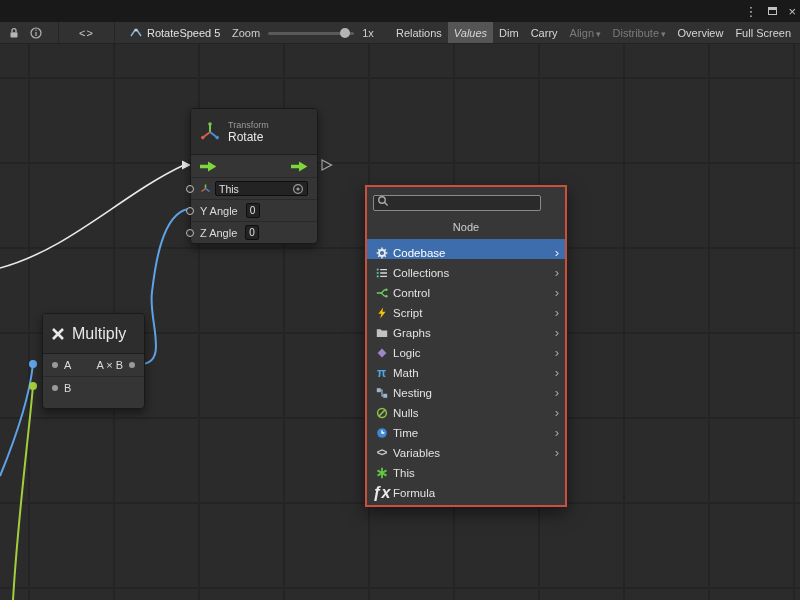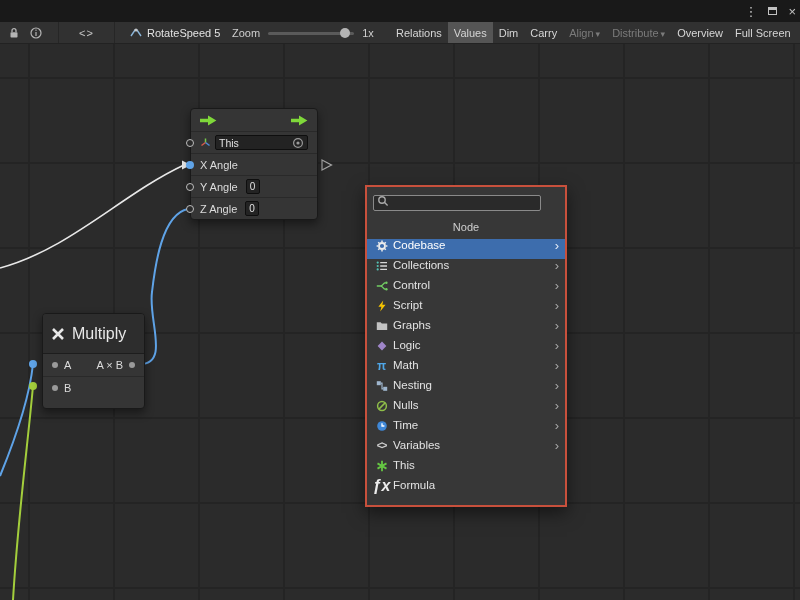--- a/index.html
+++ b/index.html
@@ -22,21 +22,21 @@
   .tb-left{position:absolute;left:0;top:0;height:22px;display:flex;align-items:center;padding-left:7px;}
   .tb-sep{width:1px;height:22px;background:#262626;margin:0 7px;}
   .tb-icon{display:inline-flex;width:14px;height:14px;align-items:center;justify-content:center;margin-right:8px;}
   .code-toggle{color:#c8c8c8;padding:0 13px;letter-spacing:1px;}
   .graph-ref{position:absolute;left:130px;top:0;height:22px;display:flex;align-items:center;gap:5px;color:#e2e2e2;}
   .zoom-group{position:absolute;left:232px;top:0;height:22px;display:flex;align-items:center;color:#cfcfcf;}
   .zoom-track{position:relative;width:86px;height:3px;background:#5a5a5a;border-radius:2px;margin:0 8px;}
   .zoom-knob{position:absolute;top:-4px;left:84%;width:10px;height:10px;border-radius:50%;background:#b4b4b4;}
   .tb-buttons{position:absolute;left:390px;top:0;height:22px;display:flex;align-items:center;white-space:nowrap;}
   .tb-btn{padding:0 6px;line-height:22px;height:22px;color:#d6d6d6;}
-  .tb-btn.active{background:#555;}
+  .tb-btn.active{background:#555;font-style:italic;}
   .tb-btn.disabled{color:#7b7b7b;}
   .caret{font-size:9px;margin-left:2px;}
 
   
   .canvas{position:absolute;left:0;top:44px;width:800px;height:556px;background-color:#2b2b2b;
     background-image:linear-gradient(#242424 2px,transparent 2px),
                      linear-gradient(90deg,#242424 2px,transparent 2px);
     background-size:85px 85px;background-position:28px 33px;}
   .wires{position:absolute;left:0;top:0;pointer-events:none;}
 
@@ -67,21 +67,21 @@
 
   
   .finder{position:absolute;left:365px;top:141px;width:202px;background:#373737;
     border:2px solid var(--finder-border,#C8503C);box-shadow:0 6px 16px rgba(0,0,0,.5);}
   .search-wrap{position:relative;margin:6px 24px 5px 6px;}
   .search-input{width:100%;height:16px;background:#2a2a2a;border:1px solid #8a8a8a;border-radius:2px;
     color:#e8e8e8;font-size:11px;padding:0 3px 0 18px;outline:none;
     font-family:"Liberation Sans","DejaVu Sans",sans-serif;}
   .search-icon{position:absolute;left:4px;top:2px;}
   .finder-header{text-align:center;font-size:11px;color:#cfcfcf;padding:5px 0 6px;}
-  .f-row{display:flex;align-items:flex-start;height:20px;padding:0 6px 0 8px;font-size:11.5px;color:#e2e2e2;}
+  .f-row{display:flex;align-items:flex-end;height:20px;padding:0 6px 0 8px;font-size:11.5px;color:#e2e2e2;}
   .f-row.selected{background:var(--selection-blue,#3D6DAD);color:#fff;}
   .f-icon{width:13px;height:13px;display:inline-flex;align-items:center;justify-content:center;
     margin-right:5px;flex:none;font-size:10px;font-weight:bold;}
   .f-icon.glyph-math{color:#4FA7E8;font-size:12px;}
   .f-icon.glyph-vars{color:#cfcfcf;letter-spacing:-1px;}
   .f-icon.glyph-formula{color:#ececec;font-style:italic;font-size:16px;}
   .f-chevron{margin-left:auto;color:#a8a8a8;font-size:13px;line-height:1;}
   .f-row.selected .f-chevron{color:#e4ecf8;}
   .finder-list{padding-bottom:6px;}
   svg{display:block;}
@@ -157,20 +157,34 @@
       <polygon points="182,116.5 191,121 182,125.5" style="fill:var(--wire-white,#E8E8E8)"></polygon>
       <polygon points="322,116 331.5,121 322,126" fill="#2b2b2b" stroke="#a8a8a8" stroke-width="1.2"></polygon>
       <path d="M140 320 C170 320 148 276 152 248 C155 222 162 170 188 165" fill="none" style="stroke:var(--wire-blue,#5FA3E7)" stroke-width="2"></path>
       <path d="M33 320 C29 358 14 398 0 432" fill="none" style="stroke:var(--wire-blue,#5FA3E7)" stroke-width="2"></path>
       <path d="M33 342 C28 398 18 472 13 556" fill="none" style="stroke:var(--wire-green,#A3CE3C)" stroke-width="2"></path>
       <circle cx="33" cy="320" r="4" style="fill:var(--wire-blue,#5FA3E7)"></circle>
       <circle cx="33" cy="342" r="4" style="fill:var(--wire-green,#A3CE3C)"></circle>
     </svg>
 
     <div class="node t-node">
+      <div class="node-header">
+        <svg width="22" height="22" viewBox="0 0 22 22">
+          <line x1="11" y1="11" x2="11" y2="4" stroke="#76C84C" stroke-width="2"></line>
+            <circle cx="11" cy="3" r="1.8" fill="#76C84C"></circle>
+          <line x1="11" y1="11" x2="4.5" y2="16" stroke="#D65B4A" stroke-width="2"></line>
+            <circle cx="3.8" cy="16.6" r="1.8" fill="#D65B4A"></circle>
+          <line x1="11" y1="11" x2="17.5" y2="16" stroke="#4F8BD6" stroke-width="2"></line>
+            <circle cx="18.2" cy="16.6" r="1.8" fill="#4F8BD6"></circle>
+        </svg>
+        <span>
+          <div class="t-title-sm">Transform</div>
+          <div class="t-title">Rotate</div>
+        </span>
+      </div>
       <div class="port-row">
         <svg width="17" height="11" viewBox="0 0 17 11">
             <path d="M0 3.8 H8 V0.6 L16.4 5.5 L8 10.4 V7.2 H0 Z" style="fill:var(--control-green,#7FD83A)"></path>
           </svg>
         <span class="spacer"></span>
         <svg width="17" height="11" viewBox="0 0 17 11">
             <path d="M0 3.8 H8 V0.6 L16.4 5.5 L8 10.4 V7.2 H0 Z" style="fill:var(--control-green,#7FD83A)"></path>
           </svg>
       </div>
       <div class="port-row">
@@ -183,24 +197,20 @@
         <span class="this-field">
           <span>This</span>
           <span class="spacer"></span>
           <svg width="12" height="12" viewBox="0 0 12 12">
               <circle cx="6" cy="6" r="4.4" fill="none" stroke="#9a9a9a" stroke-width="1.2"></circle>
               <circle cx="6" cy="6" r="1.6" fill="#9a9a9a"></circle>
             </svg>
         </span>
       </div>
       <div class="port-row">
-        <span class="edge-port blue"></span>
-        <span>X Angle</span>
-      </div>
-      <div class="port-row">
         <span class="edge-port hollow"></span>
         <span>Y Angle</span>
         <span class="val-box">0</span>
       </div>
       <div class="port-row">
         <span class="edge-port hollow"></span>
         <span>Z Angle</span>
         <span class="val-box">0</span>
       </div>
     </div>

